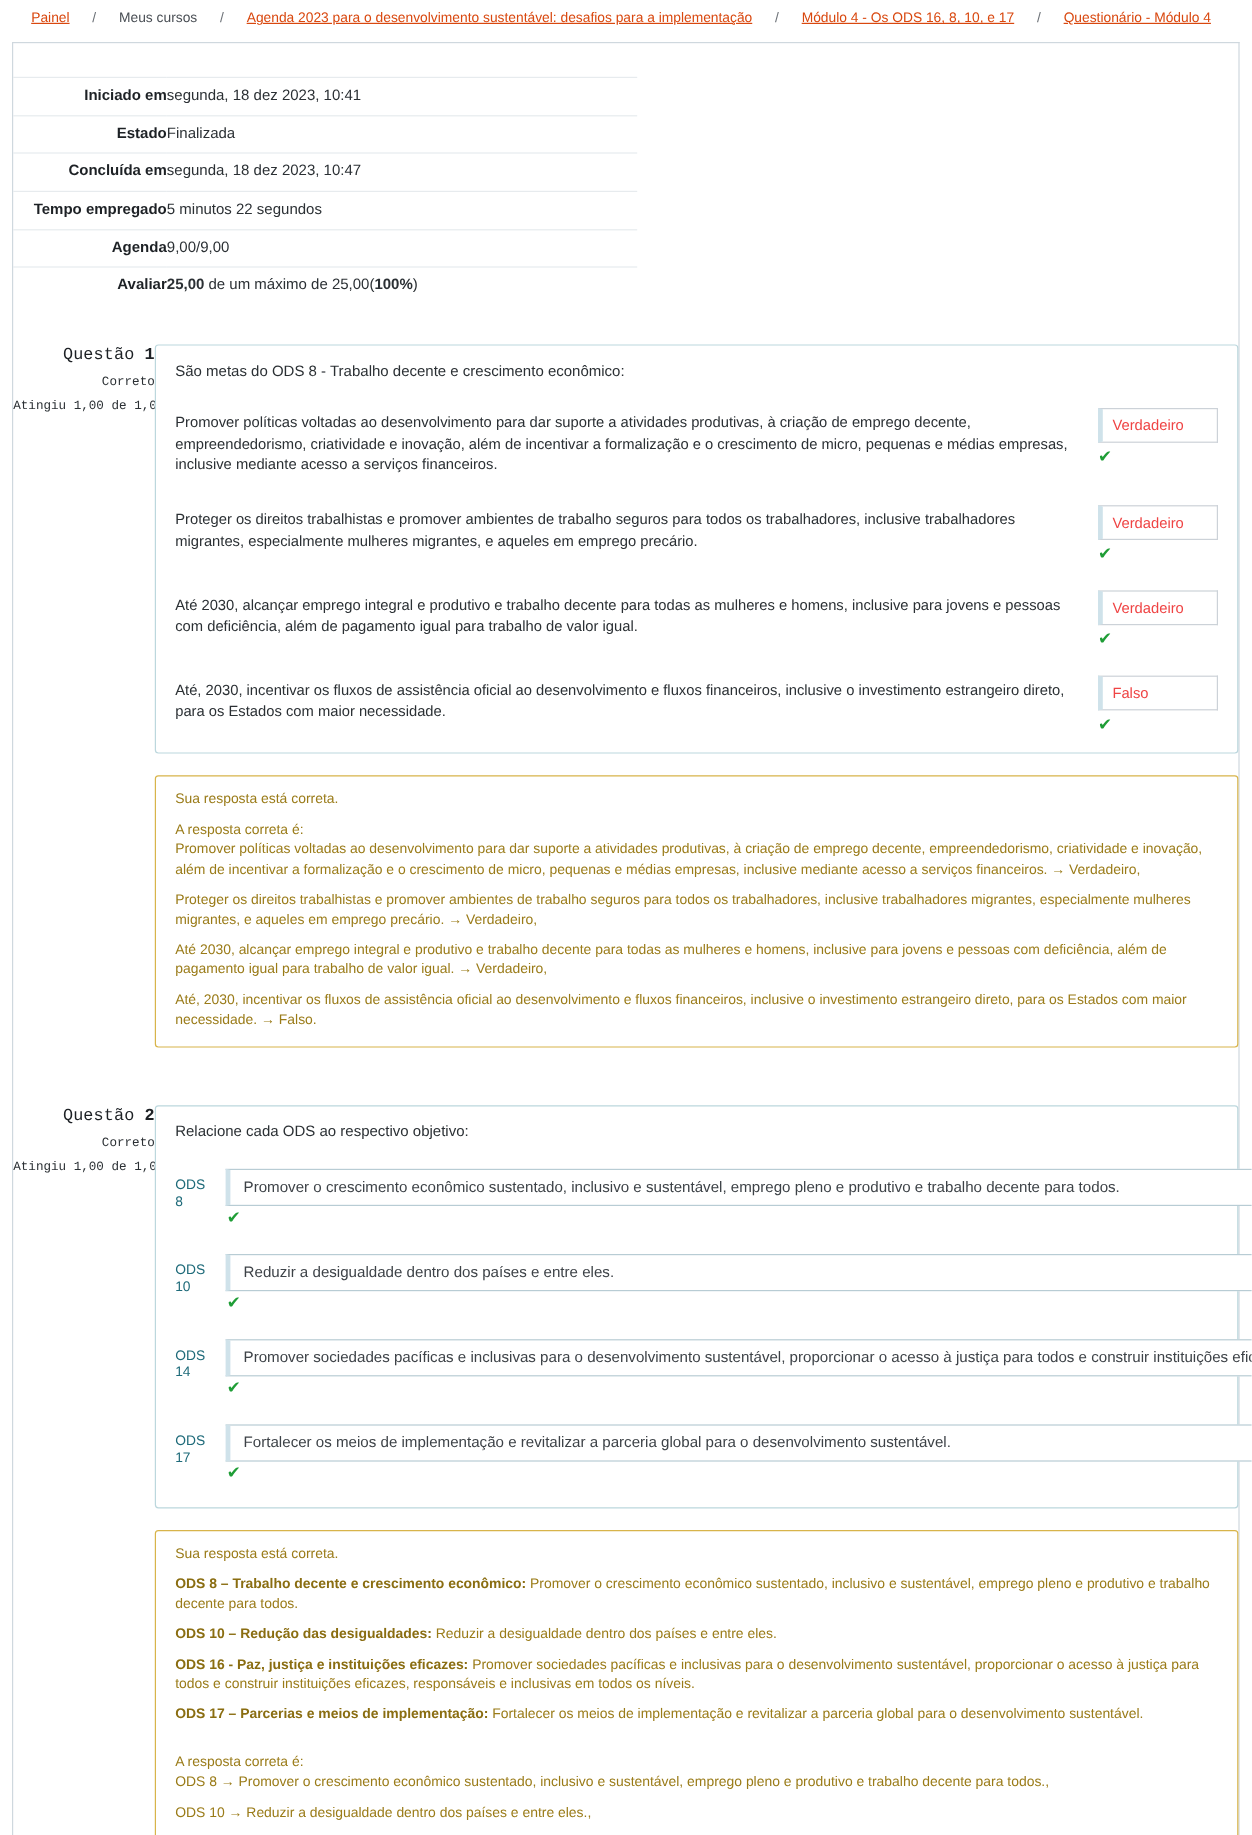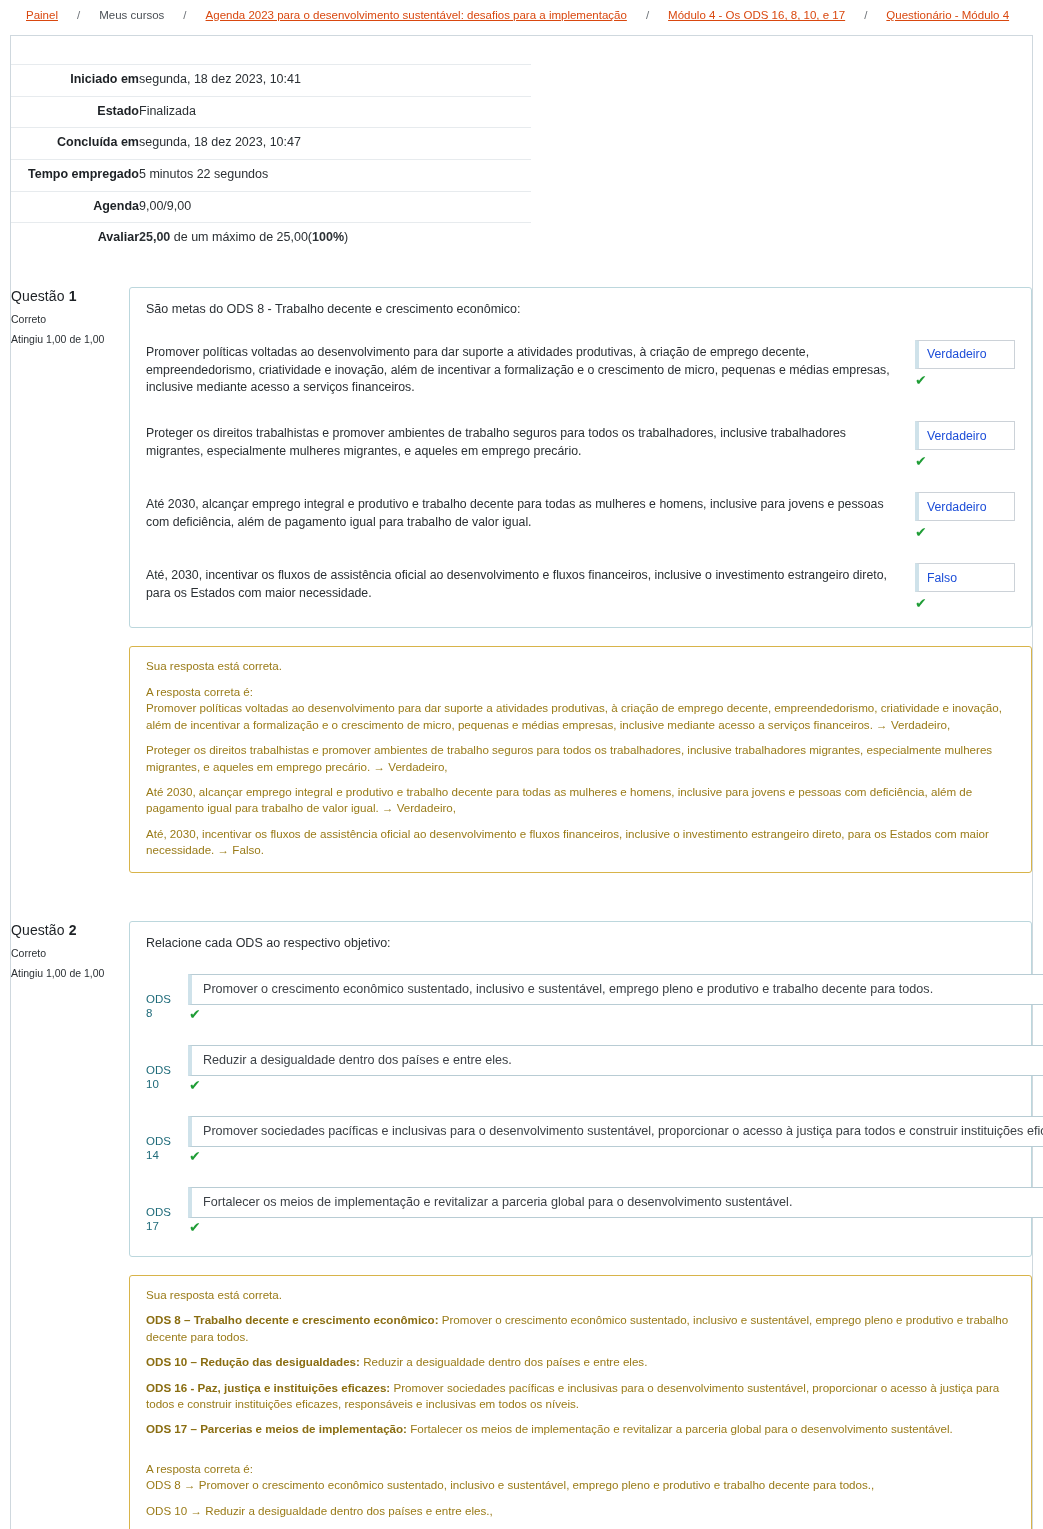--- a/index.html
+++ b/index.html
@@ -69,22 +69,23 @@
   
   .question{
     display: flex;
     align-items: flex-start;
     margin-top: 33px;
     position: relative;
   }
   .q-info{
     width: 118px;
     flex: 0 0 118px;
-    text-align: left;
+    text-align: right;
     padding-top: 1px;
+    font-family: Liberation Mono, monospace;
   }
   .q-no{ font-size: 14px; color:#1d2125; letter-spacing:.1px;}
   .q-no b{ font-weight:bold; }
   .q-state{ font-size: 10.5px; color:#2b3034; margin-top: 9px;}
   .q-grade{ font-size: 10.5px; color:#2b3034; margin-top: 8px; white-space: nowrap;}
 
   .q-body{ flex: 1 1 auto; min-width:0; }
 
   .q-content{
     border: 1px solid #bcd7dd;
@@ -116,34 +117,34 @@
   .tf-answer{ flex: 0 0 100px; width:100px; }
   .select-box{
     border: 1px solid #ccd2d8;
     border-left: 4px solid #cfe2ea;
     background:#fff;
     height: 29px;
     display:flex;
     align-items:center;
     padding-left: 8px;
     font-size: 12.3px;
-    color:#1d4ed8;
+    color:#ef4444;
   }
   .tick{
     color:#1f9d36;
     font-size: 14px;
     line-height: 1;
     margin-top: 4px;
     display:block;
   }
 
   
   .match-row{
     display:flex;
-    align-items: flex-end;
+    align-items: flex-start;
     margin-top: 24px;
     padding-left: 16px;
   }
   .match-key{
     flex: 0 0 42px;
     width:42px;
     font-size: 11.5px;
     line-height: 1.25;
     color:#1f6b7a;
     padding-top: 7px;

